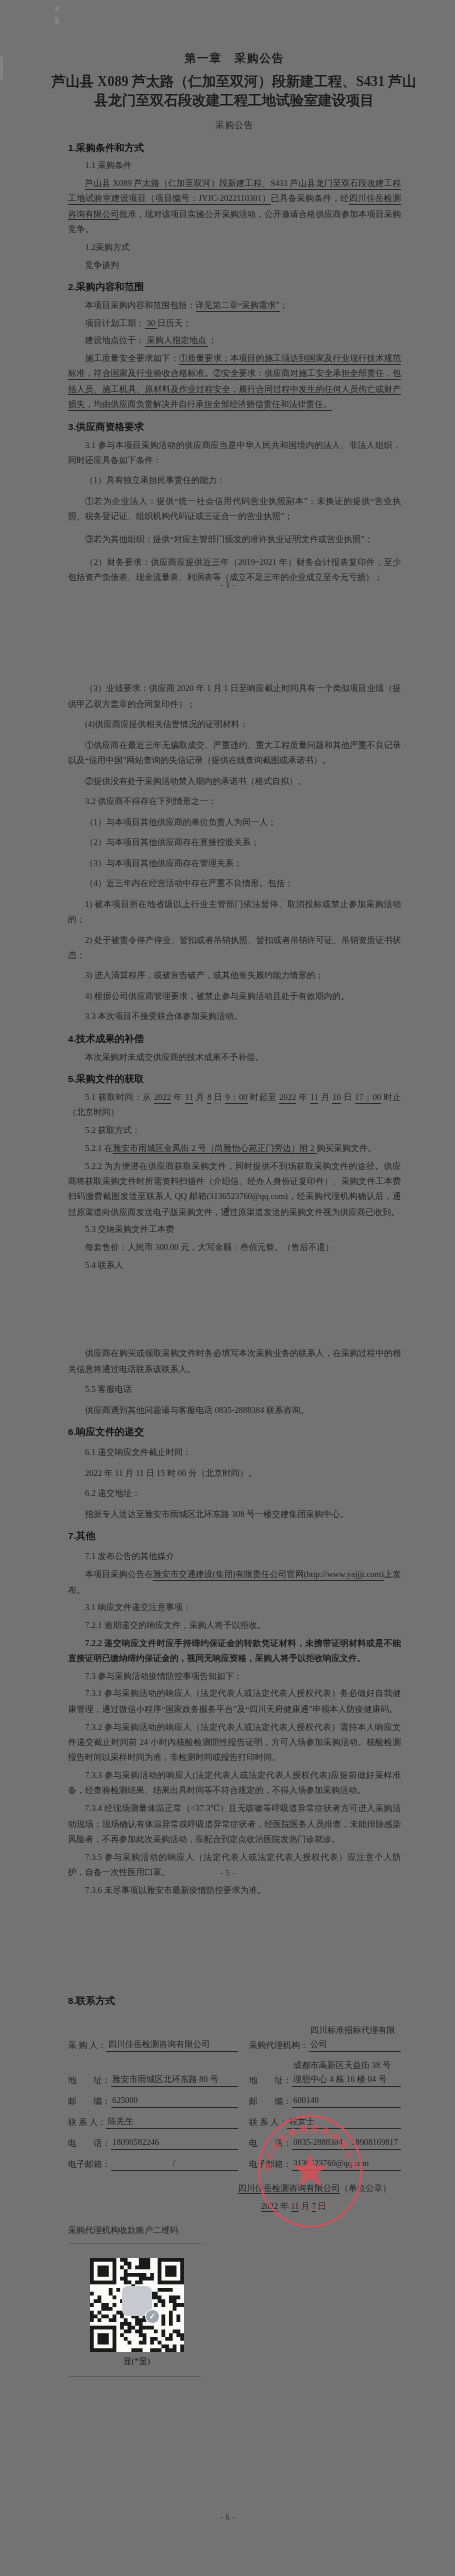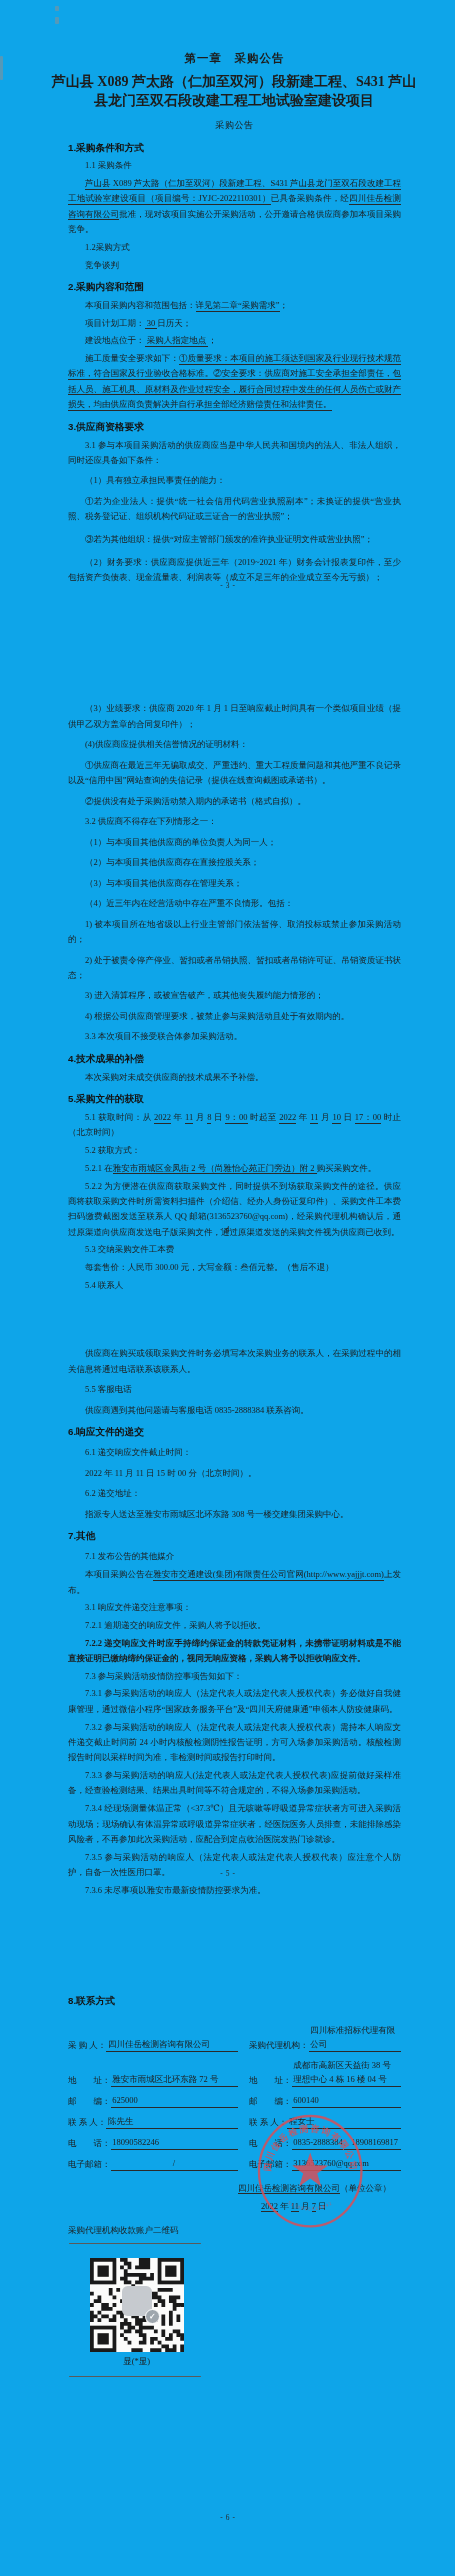--- a/index.html
+++ b/index.html
@@ -1,16 +1,16 @@
 <!DOCTYPE html>
 <html style="font-size:9px"><head>
 <meta charset="utf-8">
 <style>
   html,body{margin:0;padding:0;background:#e9e9e9;}
-  .doc{position:relative;width:456px;height:2576px;background:#0ea5e9;overflow:hidden;
+  .doc{position:relative;width:456px;height:2576px;background:#737373;overflow:hidden;
        font-family:"Liberation Serif","DejaVu Serif",serif;color:#1d1d1d;}
   .page{position:absolute;left:0;width:456px;height:644px;box-sizing:border-box;
         padding-left:68px;padding-right:55px;}
   .pn{position:absolute;left:0;right:0;top:581px;text-align:center;font-size:7.4px;color:#2a2a2a;letter-spacing:0.6px;}
   .t-title{font-size:11.4px;font-weight:700;text-align:center;line-height:17px;letter-spacing:1.1px;}
   .t-sub{font-size:14px;font-weight:700;text-align:center;line-height:19.4px;margin:4.6px -17px 0 -18px;}
   .t-center{font-size:9px;text-align:center;line-height:15px;margin-top:8px;letter-spacing:0.6px;}
   .t-h{font-size:9.7px;font-weight:700;line-height:17px;margin:5.1px 0 2.8px;
        font-family:"Liberation Sans","DejaVu Sans",sans-serif;color:#141414;}
   .t-p{font-size:8.5px;line-height:15.4px;text-indent:2em;margin:2.3px 0 0;text-align:justify;}
@@ -69,21 +69,21 @@
         <div class="t-p"><span class="seg">建设地点位于：</span><span class="seg u"> 采购人指定地点 </span><span class="seg">；</span></div>
         <div class="t-p"><span class="seg">施工质量安全要求如下：</span><span class="seg u">①质量要求：本项目的施工须达到国家及行业现行技术规范标准，符合国家及行业验收合格标准。②安全要求：供应商对施工安全承担全部责任，包括人员、施工机具、原材料及作业过程安全，履行合同过程中发生的任何人员伤亡或财产损失，均由供应商负责解决并自行承担全部经济赔偿责任和法律责任。</span></div>
         <div class="t-h">3.供应商资格要求</div>
         <div class="t-p"><span class="seg">3.1 参与本项目采购活动的供应商应当是中华人民共和国境内的法人、非法人组织，同时还应具备如下条件：</span></div>
         <div class="t-p g1"><span class="seg">（1）具有独立承担民事责任的能力：</span></div>
         <div class="t-p g1"><span class="seg">①若为企业法人：提供“统一社会信用代码营业执照副本”；未换证的提供“营业执照、税务登记证、组织机构代码证或三证合一的营业执照”；</span></div>
         <div class="t-p g2"><span class="seg">③若为其他组织：提供“对应主管部门颁发的准许执业证明文件或营业执照”；</span></div>
         <div class="t-p g2"><span class="seg">（2）财务要求：供应商应提供近三年（2019~2021 年）财务会计报表复印件，至少包括资产负债表、现金流量表、利润表等（成立不足三年的企业成立至今无亏损）；</span></div>
         <div class="pn">- 3 -</div>
       </div>
-      <div class="page" style="top: 644px; padding-top: 55px;">
+      <div class="page" style="top: 624px; padding-top: 55px;">
         <div class="t-p"><span class="seg">（3）业绩要求：供应商 2020 年 1 月 1 日至响应截止时间具有一个类似项目业绩（提供甲乙双方盖章的合同复印件）；</span></div>
         <div class="t-p g1"><span class="seg">(4)供应商应提供相关信誉情况的证明材料：</span></div>
         <div class="t-p g1"><span class="seg">①供应商在最近三年无骗取成交、严重违约、重大工程质量问题和其他严重不良记录以及“信用中国”网站查询的失信记录（提供在线查询截图或承诺书）。</span></div>
         <div class="t-p g1"><span class="seg">②提供没有处于采购活动禁入期内的承诺书（格式自拟）。</span></div>
         <div class="t-p g1"><span class="seg">3.2 供应商不得存在下列情形之一：</span></div>
         <div class="t-p g1"><span class="seg">（1）与本项目其他供应商的单位负责人为同一人；</span></div>
         <div class="t-p g1"><span class="seg">（2）与本项目其他供应商存在直接控股关系；</span></div>
         <div class="t-p g1"><span class="seg">（3）与本项目其他供应商存在管理关系；</span></div>
         <div class="t-p g1"><span class="seg">（4）近三年内在经营活动中存在严重不良情形。包括：</span></div>
         <div class="t-p g1"><span class="seg">1) 被本项目所在地省级以上行业主管部门依法暂停、取消投标或禁止参加采购活动的；</span></div>
@@ -136,21 +136,21 @@
               <div class="c-val"><span class="seg">四川佳岳检测咨询有限公司</span></div>
             </div>
             <div class="c-cell cell-r">
               <span class="c-label">采购代理机构：</span>
               <div class="c-val"><span class="seg">四川标准招标代理有限公司</span></div>
             </div>
           </div>
           <div class="c-row">
             <div class="c-cell cell-l">
               <span class="c-label">地　　址：</span>
-              <div class="c-val"><span class="seg">雅安市雨城区北环东路 72 号</span></div>
+              <div class="c-val"><span class="seg">雅安市雨城区北环东路 80 号</span></div>
             </div>
             <div class="c-cell cell-r">
               <span class="c-label">地　　址：</span>
               <div class="c-val"><span class="seg">成都市高新区天益街 38 号理想中心 4 栋 16 楼 04 号</span></div>
             </div>
           </div>
           <div class="c-row">
             <div class="c-cell cell-l">
               <span class="c-label">邮　　编：</span>
               <div class="c-val"><span class="seg">625000</span></div>

